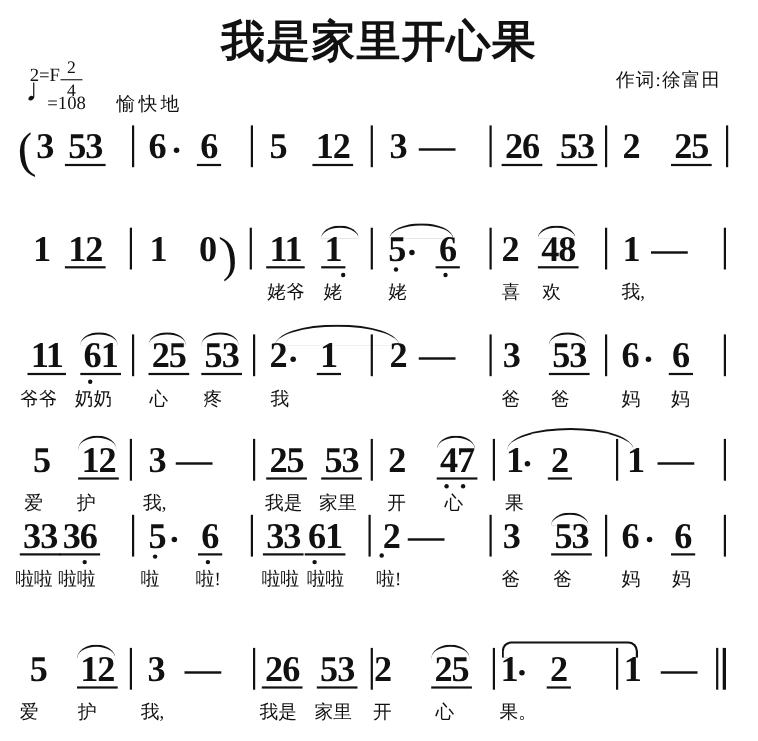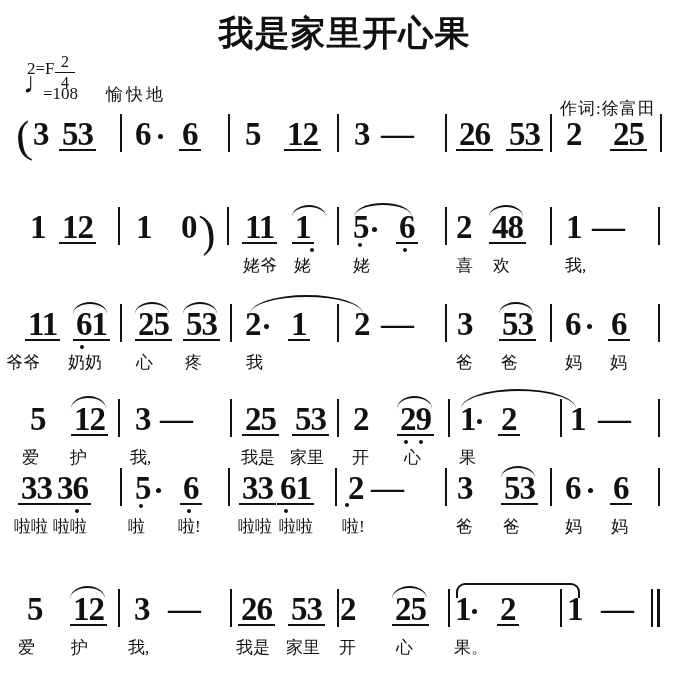--- a/index.html
+++ b/index.html
@@ -1,28 +1,28 @@
 <!DOCTYPE html>
 <html><head>
 <meta charset="utf-8">
 <style>
   html,body{margin:0;padding:0;background:#fff;}
   .sheet{position:relative;width:689px;height:674px;background:#fff;color:#111;
          font-family:"Liberation Serif",serif;overflow:hidden;}
   .abs{position:absolute;}
-  .title{left:0;right:0;top:10px;text-align:center;font-size:35px;font-weight:bold;
+  .title{left:0;right:0;top:10px;text-align:center;font-size:40px;font-weight:bold;
          letter-spacing:1px;font-family:"Liberation Serif",serif;}
   .key{left:27px;top:59px;font-size:17px;}
   .frac{left:55px;top:53px;width:20px;text-align:center;font-size:16px;line-height:1.15;}
   .frac .num{display:block;border-bottom:1px solid #111;padding:0 3px 1px;}
   .frac .den{display:block;padding-top:1px;}
   .qnote{left:23px;top:68px;font-size:30px;line-height:30px;}
   .tempo{left:43px;top:84px;font-size:17px;text-align:center;}
   .mood{left:106px;top:83px;font-size:17px;letter-spacing:3px;}
-  .credit{left:560px;font-size:17px;letter-spacing:1px;margin-top:36px;}
+  .credit{left:560px;font-size:17px;letter-spacing:1px;}
   .mline{position:absolute;left:0;width:689px;height:72px;}
   .note{position:absolute;top:0;font-size:33px;line-height:25px;font-weight:bold;
         letter-spacing:-1px;white-space:nowrap;}
   .e{border-bottom:2px solid #111;padding:0 3px 2px;}
   .bar{position:absolute;top:-8px;width:2px;height:38px;background:#111;}
   .fbar{position:absolute;top:-8px;height:38px;background:#111;}
   .aug{position:absolute;width:5px;height:5px;border-radius:50%;background:#111;}
   .ld{position:absolute;width:4px;height:4px;border-radius:50%;background:#111;}
   .arc{position:absolute;border-top:2px solid #111;
        border-radius:50% 50% 0 0/100% 100% 0 0;}
@@ -127,21 +127,21 @@
     <span class="note" style="left:381px;">—</span>
     <i class="bar" style="left:445px;"></i>
     <span class="note" style="left:457px;">3</span>
     <span class="note e" style="left:499px;">53</span>
     <i class="arc" style="left:499px;top:-10px;width:34px;height:10px;"></i>
     <i class="bar" style="left:550px;"></i>
     <span class="note" style="left:565px;">6</span>
     <i class="aug" style="left:587px;top:12px;"></i>
     <span class="note e" style="left:608px;">6</span>
     <i class="bar" style="left:658px;"></i>
-    <span class="lyr" style="left:6px;">爷爷</span>
+    <span class="lyr" style="left:18px;">爷爷</span>
     <span class="lyr" style="left:68px;">奶奶</span>
     <span class="lyr" style="left:136px;">心</span>
     <span class="lyr" style="left:185px;">疼</span>
     <span class="lyr" style="left:246px;">我</span>
     <span class="lyr" style="left:456px;">爸</span>
     <span class="lyr" style="left:501px;">爸</span>
     <span class="lyr" style="left:565px;">妈</span>
     <span class="lyr" style="left:610px;">妈</span>
   </div>
 
@@ -150,21 +150,21 @@
     <span class="note e" style="left:71px;">12</span>
     <i class="arc" style="left:71px;top:-11px;width:35px;height:11px;"></i>
     <i class="bar" style="left:118px;"></i>
     <span class="note" style="left:135px;">3</span>
     <span class="note" style="left:160px;">—</span>
     <i class="bar" style="left:230px;"></i>
     <span class="note e" style="left:242px;">25</span>
     <span class="note e" style="left:292px;">53</span>
     <i class="bar" style="left:337px;"></i>
     <span class="note" style="left:353px;">2</span>
-    <span class="note e" style="left:397px;">29</span>
+    <span class="note e" style="left:397px;">47</span>
     <i class="arc" style="left:397px;top:-11px;width:35px;height:11px;"></i>
     <i class="ld" style="left:404px;top:33px;"></i>
     <i class="ld" style="left:419px;top:33px;"></i>
     <i class="bar" style="left:448px;"></i>
     <span class="note" style="left:460px;">1</span>
     <i class="aug" style="left:477px;top:12px;"></i>
     <span class="note e" style="left:498px;">2</span>
     <i class="arc" style="left:461px;top:-18px;width:115px;height:18px;"></i>
     <i class="bar" style="left:560px;"></i>
     <span class="note" style="left:570px;">1</span>

